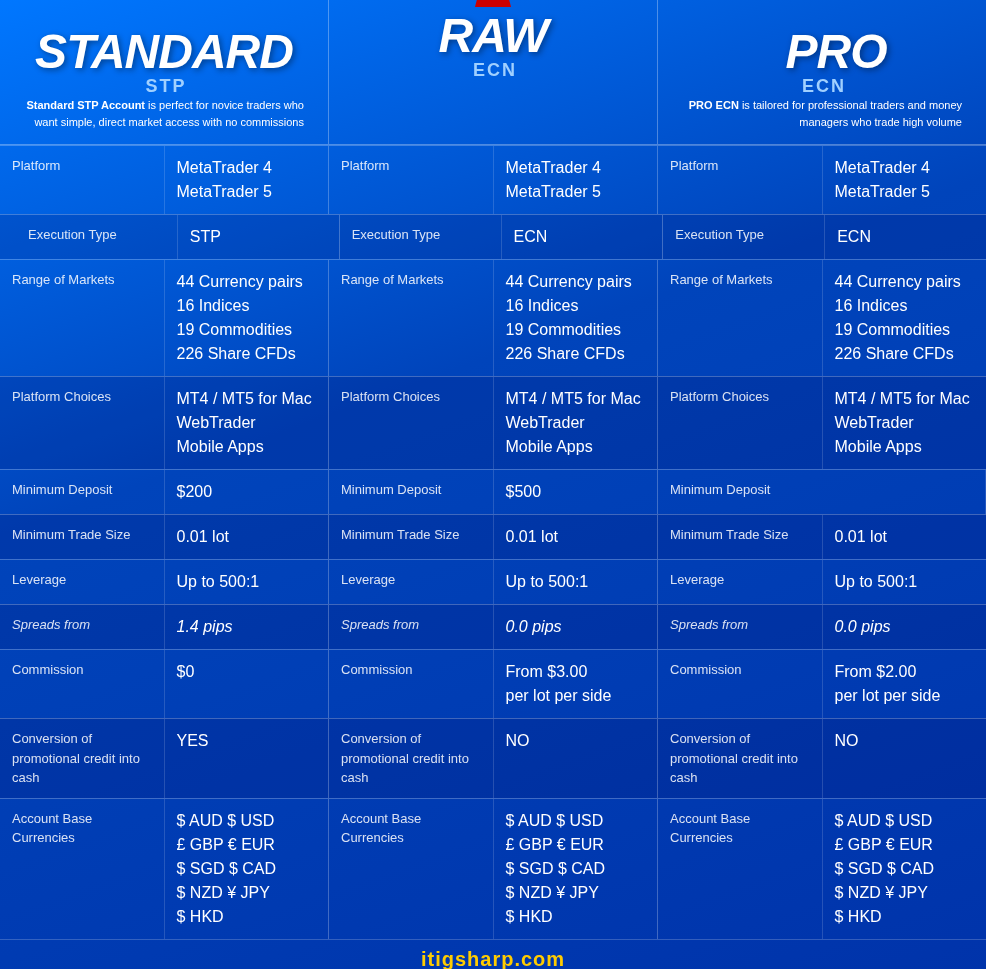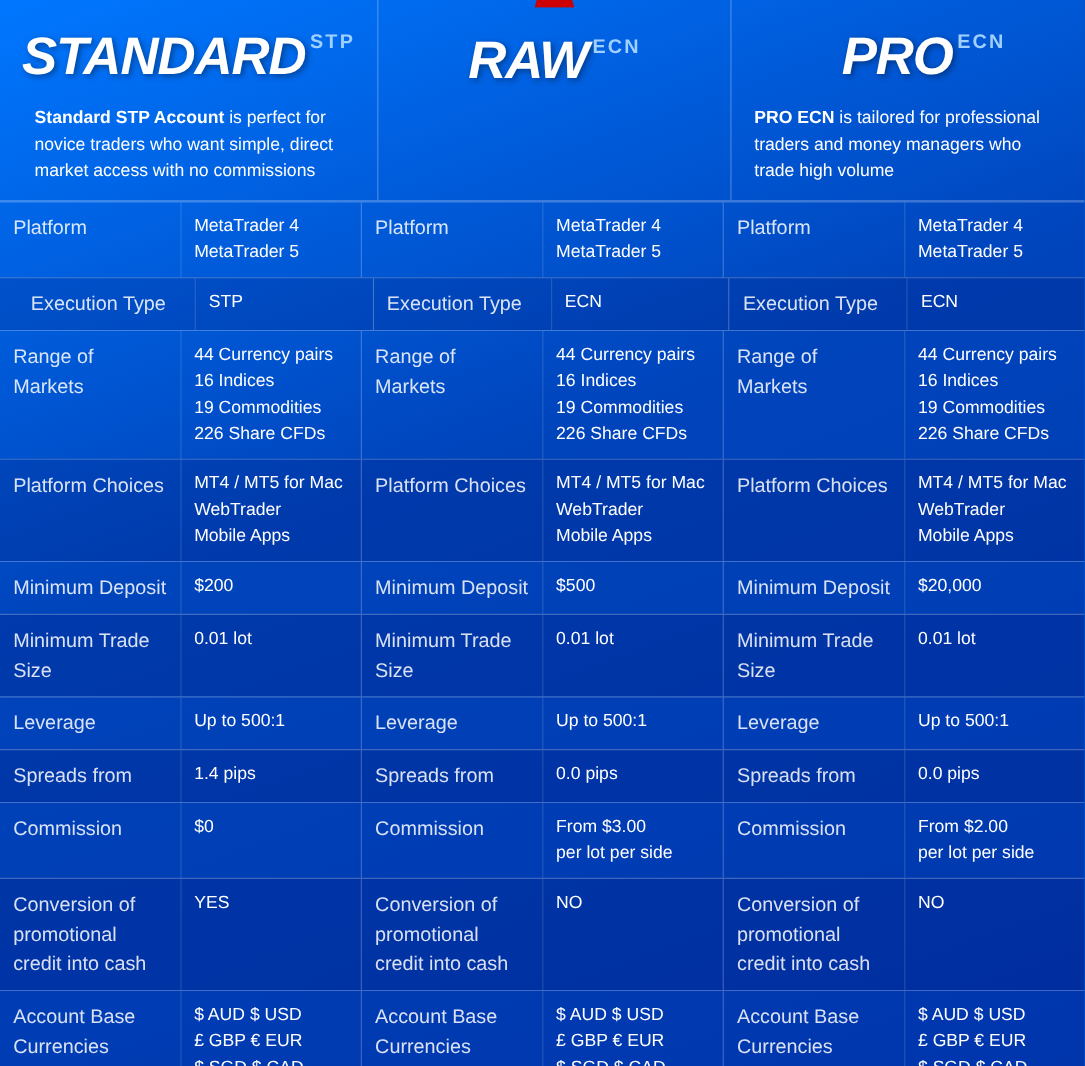--- a/index.html
+++ b/index.html
@@ -49,29 +49,30 @@
     }
     .brand-sub {
       font-size: 18px;
       font-weight: 700;
       color: #a0d0ff;
       letter-spacing: 2px;
       margin-left: 4px;
     }
     .brand-title-row {
       display: flex;
-      align-items: flex-start;
+      align-items: center;
+      flex-direction: column;
     }
 
     .header-desc {
-      font-size: 16px;
+      font-size: 11px;
       color: white;
-      margin-top: 20px;
+      margin-top: 0;
       line-height: 1.5;
-      text-align: left;
+      text-align: right;
       max-width: 280px;
     }
     .header-desc strong { font-weight: 900; }
 
     
     .table-section {
       width: 100%;
     }
 
     
@@ -88,21 +89,21 @@
       flex: 1;
       display: flex;
       border-right: 1px solid rgba(255,255,255,0.25);
     }
     .account-block:last-child { border-right: none; }
 
     .lbl {
       flex: 1;
       padding: 10px 12px;
       color: rgba(255,255,255,0.85);
-      font-size: 18px;
+      font-size: 13px;
       line-height: 1.5;
       border-right: 1px solid rgba(255,255,255,0.15);
     }
     .val {
       flex: 1;
       padding: 10px 12px;
       color: white;
       font-size: 16px;
       line-height: 1.5;
     }
@@ -135,21 +136,21 @@
     <div class="header-cell" style="position:relative; padding-top:28px;">
       <div class="brand-title-row">
         <span class="brand-title" style="color:white; font-style:italic;">STANDARD</span>
         <span class="brand-sub">STP</span>
       </div>
       <p class="header-desc">
         <strong>Standard STP Account</strong> is perfect for novice traders who want simple, direct market access with no commissions
       </p>
     </div>
 
-    <div class="header-cell" style="position:relative; padding-top:32px;">
+    <div class="header-cell" style="position:relative; padding-top:12px;">
       <div style="position:absolute;top:0;left:50%;transform:translateX(-50%);background:#cc0000;color:white;font-size:11px;font-weight:900;padding:4px 18px 3px;clip-path:polygon(5% 0,95% 0,100% 100%,0% 100%);z-index:10;letter-spacing:1px;">
         <span></span>
       </div>
       <div class="brand-title-row">
         <span class="brand-title" style="color:white; font-style:italic;">RAW</span>
         <span class="brand-sub">ECN</span>
       </div>
     </div>
 
     <div class="header-cell" style="position:relative; padding-top:28px;">
@@ -224,21 +225,20 @@
         <div class="account-block">
           <div class="lbl">Minimum Deposit</div>
           <div class="val">$200</div>
         </div>
         <div class="account-block">
           <div class="lbl">Minimum Deposit</div>
           <div class="val">$500</div>
         </div>
         <div class="account-block">
           <div class="lbl">Minimum Deposit</div>
-          <div class="val">$20,000</div>
         </div>
       </div>
       <div class="three-col-row" style="background: rgba(0, 0, 80, 0.15);">
         <div class="account-block">
           <div class="lbl">Minimum Trade Size</div>
           <div class="val">0.01 lot</div>
         </div>
         <div class="account-block">
           <div class="lbl">Minimum Trade Size</div>
           <div class="val">0.01 lot</div>
@@ -255,21 +255,21 @@
         </div>
         <div class="account-block">
           <div class="lbl">Leverage</div>
           <div class="val">Up to 500:1</div>
         </div>
         <div class="account-block">
           <div class="lbl">Leverage</div>
           <div class="val">Up to 500:1</div>
         </div>
       </div>
-      <div class="three-col-row" style="background: rgba(0, 0, 80, 0.15);">
+      <div class="three-col-row" style="background: rgba(0, 0, 80, 0.15); font-style: italic;">
         <div class="account-block">
           <div class="lbl">Spreads from</div>
           <div class="val">1.4 pips</div>
         </div>
         <div class="account-block">
           <div class="lbl">Spreads from</div>
           <div class="val">0.0 pips</div>
         </div>
         <div class="account-block">
           <div class="lbl">Spreads from</div>

